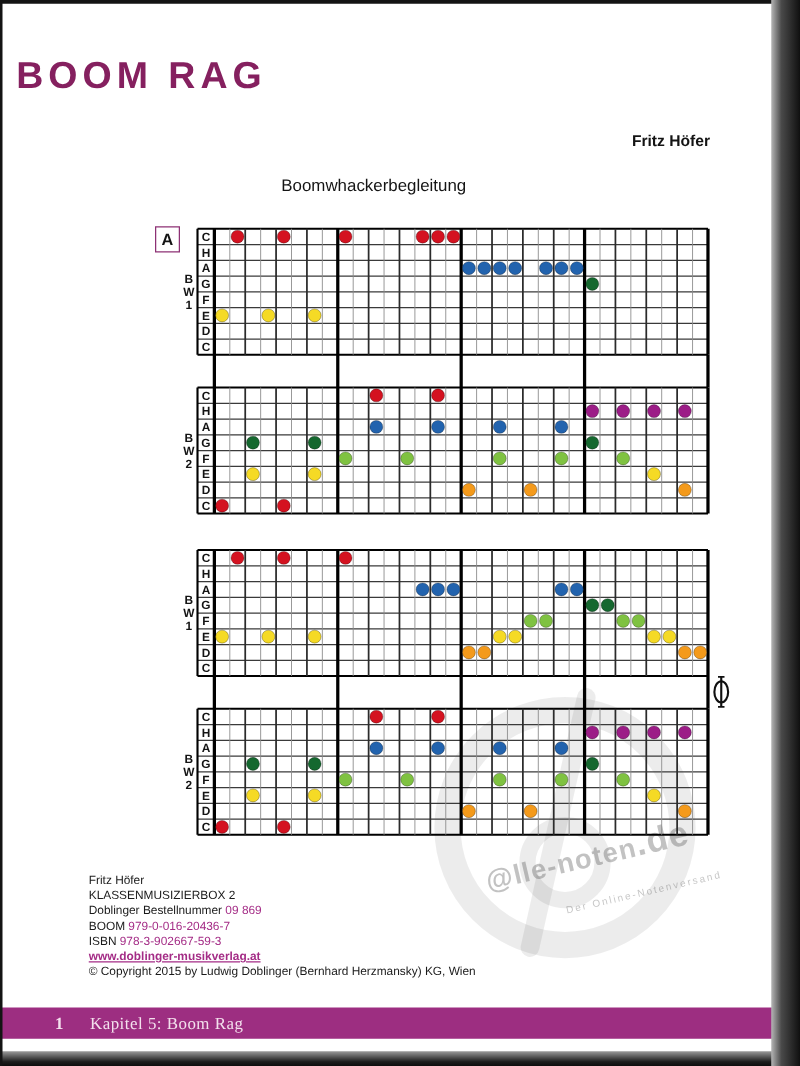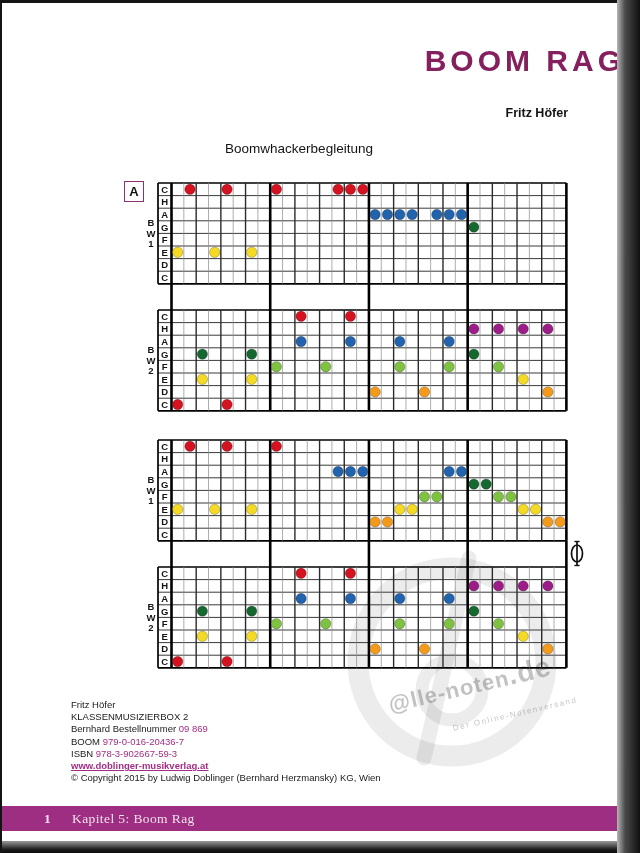--- a/index.html
+++ b/index.html
@@ -1,20 +1,20 @@
 <!DOCTYPE html>
 <html><head>
 <meta charset="utf-8">
 <style>
   html,body{margin:0;padding:0;background:#2b2b2b;}
   #frame{position:relative;width:640px;height:853px;background:#ffffff;overflow:hidden;
          font-family:"Liberation Sans",sans-serif;}
   .abs{position:absolute;}
   
-  #title{top:44px;left:13px;width:612px;text-align:right;font-size:30px;font-weight:700;
+  #title{top:44px;left:13px;width:612px;text-align:left;font-size:30px;font-weight:700;
          letter-spacing:4px;color:#85205f;z-index:3;}
   #composer{top:106px;right:72px;font-size:12.5px;font-weight:700;color:#141414;z-index:3;}
   #subtitle{top:141px;left:0;width:598px;text-align:center;font-size:13.5px;font-weight:400;color:#141414;z-index:3;}
   #abox{left:124px;top:181px;width:18px;height:19px;border:1.6px solid #8d3174;text-align:center;
         line-height:19px;font-weight:700;font-size:13px;color:#141414;background:#fff;z-index:3;}
   
   #wm-svg{left:0;top:0;z-index:1;pointer-events:none;}
   #score-svg{left:0;top:0;z-index:2;pointer-events:none;}
   
   #wm-text{left:385px;top:688px;transform:rotate(-13deg);transform-origin:left top;font-weight:700;
@@ -384,21 +384,21 @@
     </svg>
 
   <div id="title" class="abs">BOOM RAG</div>
   <div id="composer" class="abs">Fritz Höfer</div>
   <div id="subtitle" class="abs">Boomwhackerbegleitung</div>
   <div id="abox" class="abs"><span>A</span></div>
 
   <div id="footer" class="abs">
       <div><span>Fritz Höfer</span></div>
       <div><span>KLASSENMUSIZIERBOX 2</span></div>
-      <div><span>Bernhard Bestellnummer </span><span class="fp">09 869</span></div>
+      <div><span>Doblinger Bestellnummer </span><span class="fp">09 869</span></div>
       <div><span>BOOM </span><span class="fp">979-0-016-20436-7</span></div>
       <div><span>ISBN </span><span class="fp">978-3-902667-59-3</span></div>
       <div><span class="fp fu">www.doblinger-musikverlag.at</span></div>
       <div><span>© Copyright 2015 by Ludwig Doblinger (Bernhard Herzmansky) KG, Wien</span></div>
     </div>
 
   <div id="bar" class="abs">
     <span class="num">1</span>
     <span class="chap">Kapitel 5: Boom Rag</span>
   </div>

